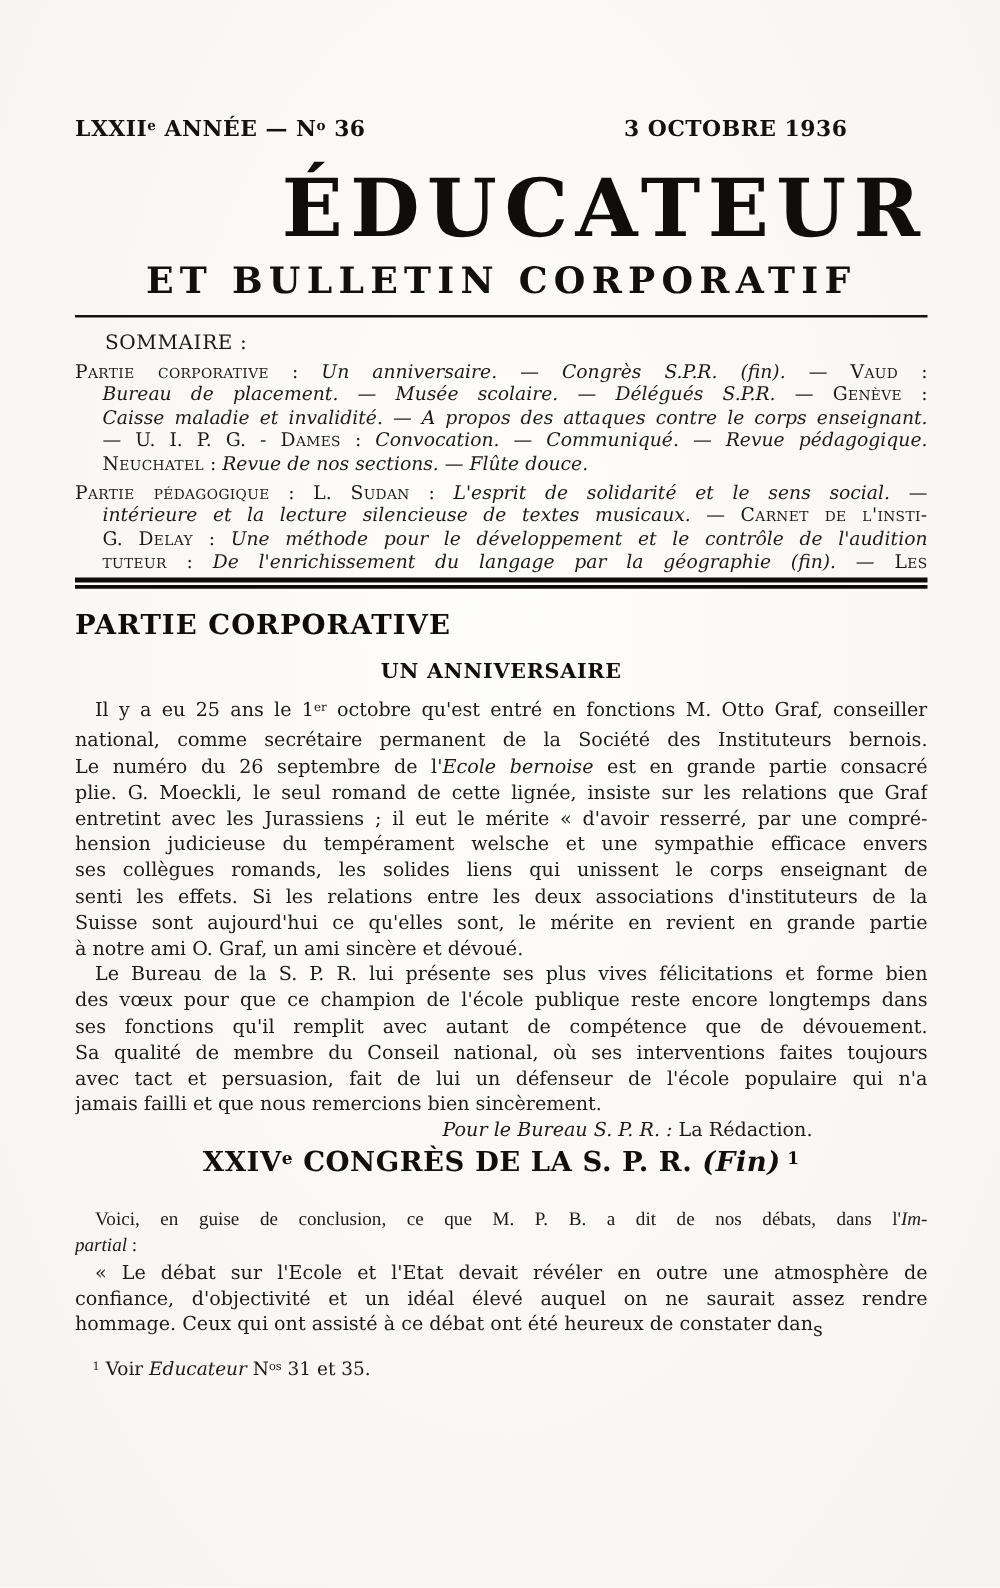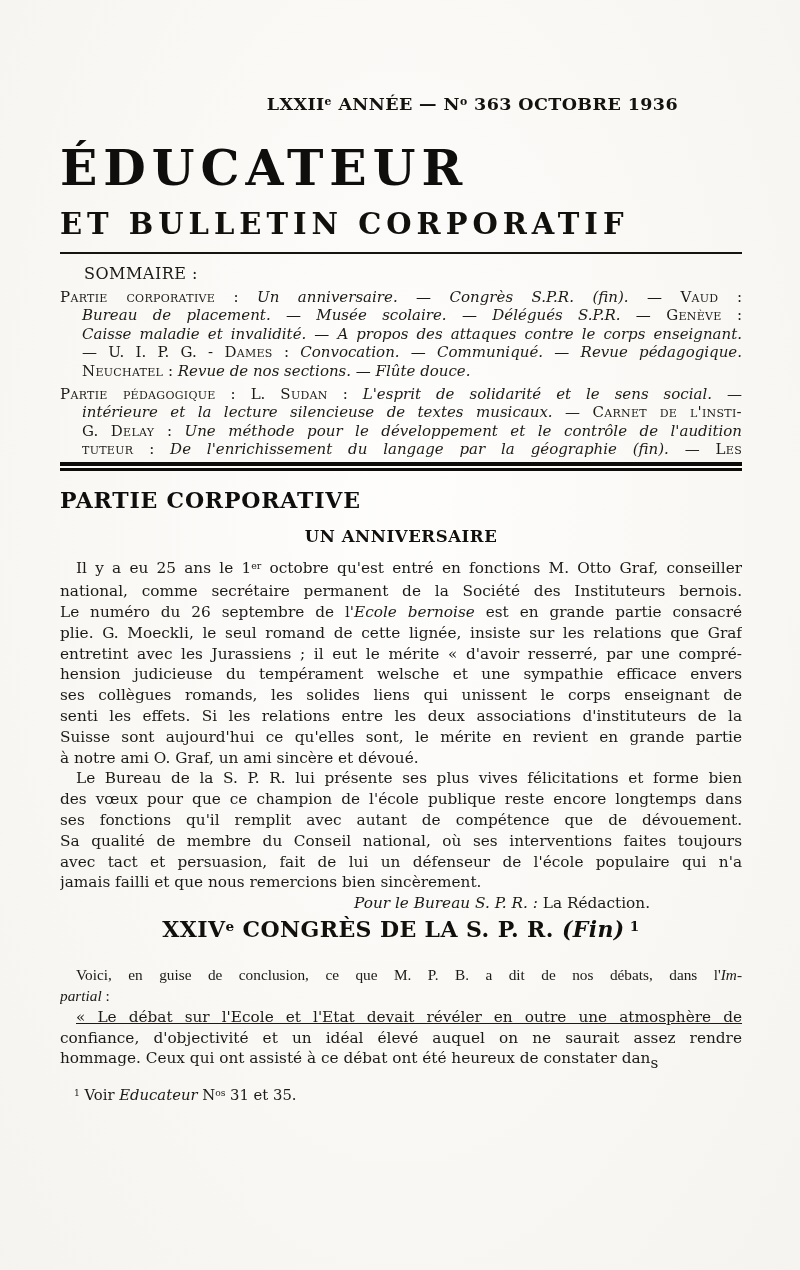--- a/index.html
+++ b/index.html
@@ -4,26 +4,26 @@
 <style>
   html,body{margin:0;padding:0;background:#fdfcfa;}
   .page{
     position:relative;width:800px;height:1270px;box-sizing:border-box;
     padding:94px 58px 0 60px;overflow:hidden;
     background:#fcfbf8;
     background-image:radial-gradient(ellipse at 50% 40%, rgba(255,255,255,.6), rgba(225,221,212,.25));
     color:#1c1916;
     font-family:"DejaVu Serif","Liberation Serif",serif;
   }
-  .masthead{display:flex;justify-content:flex-end;align-items:baseline;
+  .masthead{display:flex;justify-content:space-between;align-items:baseline;
     font-size:17.5px;font-weight:700;letter-spacing:.4px;height:20px;color:#14120f;}
   .masthead .date{padding-right:64px;}
-  .title{text-align:left;font-size:49px;line-height:64px;font-weight:700;
+  .title{text-align:right;font-size:64px;line-height:64px;font-weight:700;
     letter-spacing:6px;margin-top:22px;color:#0f0e0c;}
-  .subtitle{text-align:left;font-size:29px;line-height:28px;font-weight:700;
+  .subtitle{text-align:center;font-size:29px;line-height:28px;font-weight:700;
     letter-spacing:5px;margin-top:10px;color:#12100d;}
   .rule{height:2px;background:#16140f;margin-top:14px;}
   .sommaire{font-size:15px;line-height:18.6px;margin-top:11px;color:#1d1a16;}
   .sommaire .label{padding-left:24px;font-size:16px;letter-spacing:.5px;margin-bottom:4px;}
   .entry{margin-top:4px;}
   .tline{text-align:justify;text-align-last:justify;-moz-text-align-last:justify;overflow:hidden;}
   .tline.end{text-align-last:left;-moz-text-align-last:left;}
   .drule{margin-top:3px;height:2.5px;background:#fcfbf8;
     border-top:4.5px solid #0d0c0a;border-bottom:3px solid #0d0c0a;}
   .sec-heading{margin-top:16px;font-size:22px;font-weight:700;letter-spacing:.8px;color:#0f0e0c;}
@@ -99,20 +99,20 @@
         <div class="tline"><span class="s-r">avec tact et persuasion, fait de lui un défenseur de l'école populaire qui n'a</span></div>
         <div class="tline end"><span class="s-r">jamais failli et que nous remercions bien sincèrement.</span></div>
       </div>
     <div class="signature"><span class="s-i">Pour le Bureau S. P. R. : </span><span class="s-r">La Rédaction.</span></div>
     <div class="congress"><span class="s-r">XXIV</span><span class="s-sup">e</span><span class="s-r"> CONGRÈS DE LA S. P. R. </span><span class="s-i">(Fin)</span><span class="s-sup"> 1</span></div>
     <div class="para para3">
         <div class="tline" style="padding-left: 16px;"><span class="s-r">Voici, en guise de conclusion, ce que M. P. B. a dit de nos débats, dans l'</span><span class="s-i">Im-</span></div>
         <div class="tline end"><span class="s-i">partial</span><span class="s-r"> :</span></div>
       </div>
     <div class="para">
-        <div class="tline" style="padding-left: 16px; text-decoration: underline;"><span class="s-r">« Le débat sur l'Ecole et l'Etat devait révéler en outre une atmosphère de</span></div>
+        <div class="tline" style="padding-left: 16px;"><span class="s-r">« Le débat sur l'Ecole et l'Etat devait révéler en outre une atmosphère de</span></div>
         <div class="tline"><span class="s-r">confiance, d'objectivité et un idéal élevé auquel on ne saurait assez rendre</span></div>
         <div class="tline end"><span class="s-r">hommage. Ceux qui ont assisté à ce débat ont été heureux de constater dan</span><span class="s-sub">s</span></div>
       </div>
     <div class="footnote"><span class="s-sup">1</span><span class="s-r"> Voir </span><span class="s-i">Educateur</span><span class="s-r"> N</span><span class="s-sup">os</span><span class="s-r"> 31 et 35.</span></div>
   </div>
 
 </div>
 
 </body></html>

